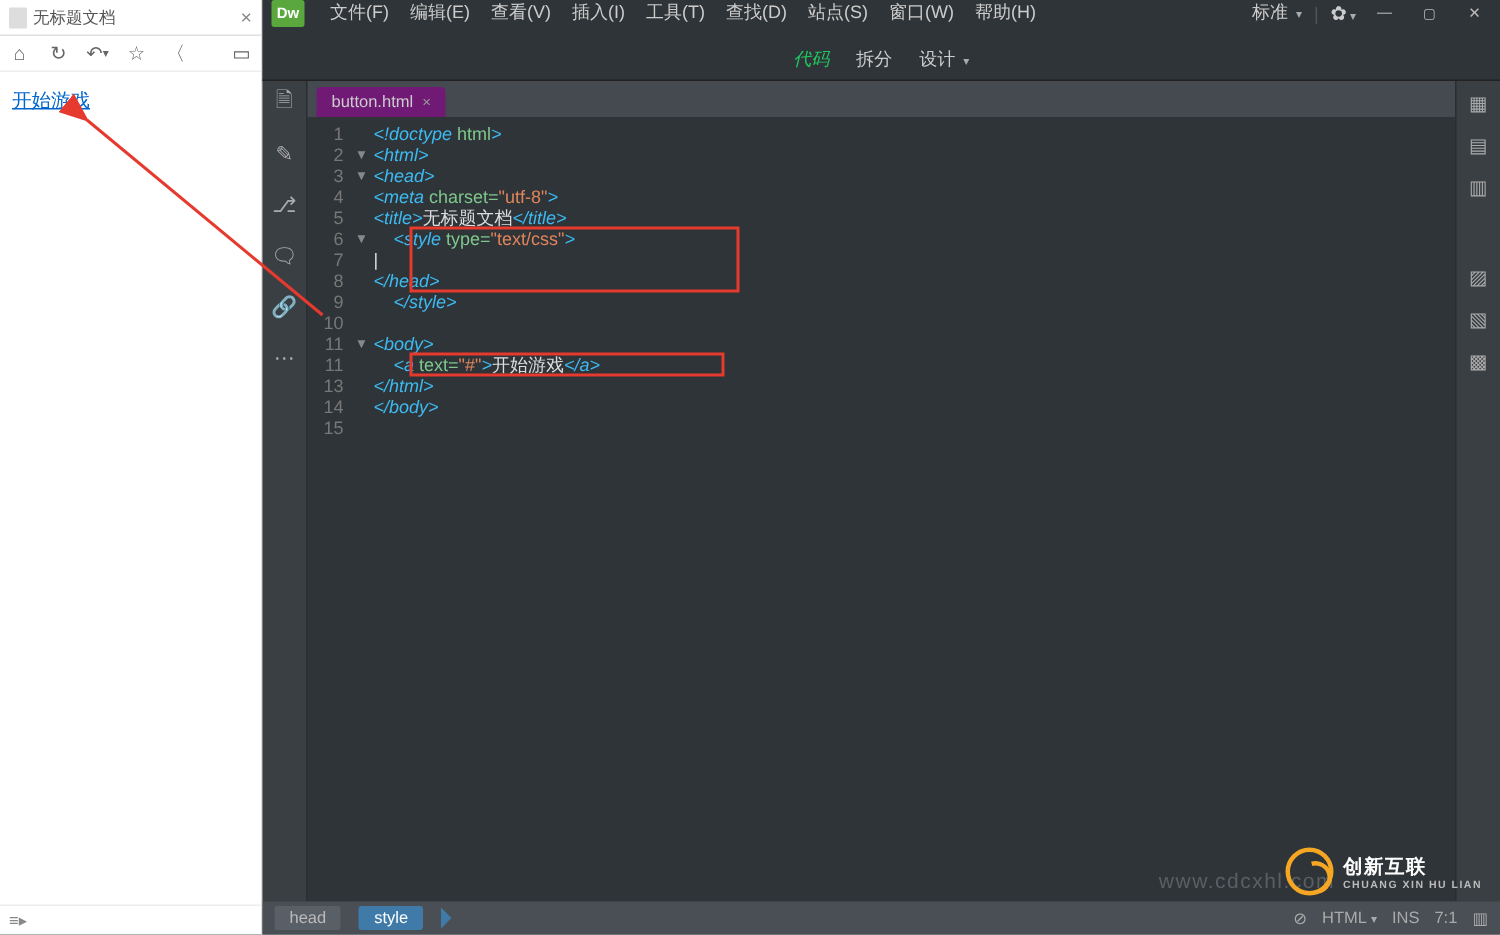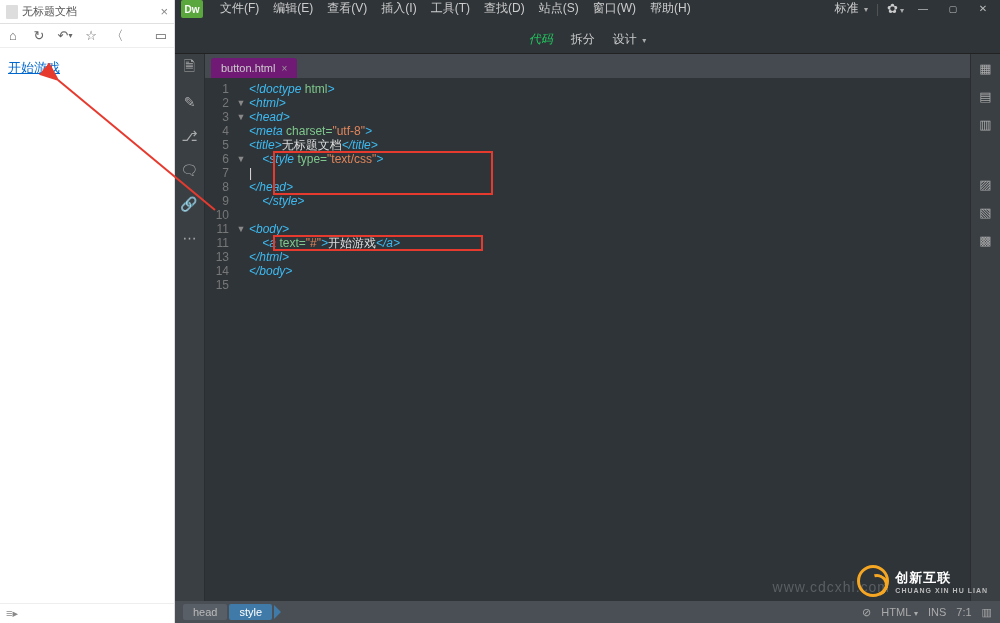--- a/index.html
+++ b/index.html
@@ -60,21 +60,21 @@
 .code-lines .ln { height: 14px; white-space: pre; }
 .tag { color: #3dbaf1; font-style: italic; }
 .attr { color: #7fc78c; }
 .val { color: #e0855b; }
 .txt { color: #ddd; }
 
 
 .hl-box { position: absolute; border: 2px solid #e63a2f; pointer-events: none; }
 
 
-.dw-bottom { height: 22px; background: #4a4f55; display: flex; align-items: center; font-size: 11px; padding: 0 8px; color: #bbb; gap: 2px; }
+.dw-bottom { height: 22px; background: #4a4f55; display: flex; align-items: center; font-size: 11px; padding: 0 8px; color: #bbb; gap: 12px; }
 .crumb { padding: 2px 10px; background: #595f66; border-radius: 2px; }
 .crumb.active { background: #3f7aa8; color: #fff; }
 .crumb-arrow { width: 0; height: 0; border-top: 7px solid transparent; border-bottom: 7px solid transparent; border-left: 7px solid #3f7aa8; margin-right: 4px; }
 .dw-bottom-right { margin-left: auto; display: flex; align-items: center; gap: 10px; color: #aaa; }
 .caret-sm { font-size: 8px; }
 
 
 .arrow-svg { position: absolute; top: 0; left: 0; width: 1000px; height: 623px; pointer-events: none; }
 
 

